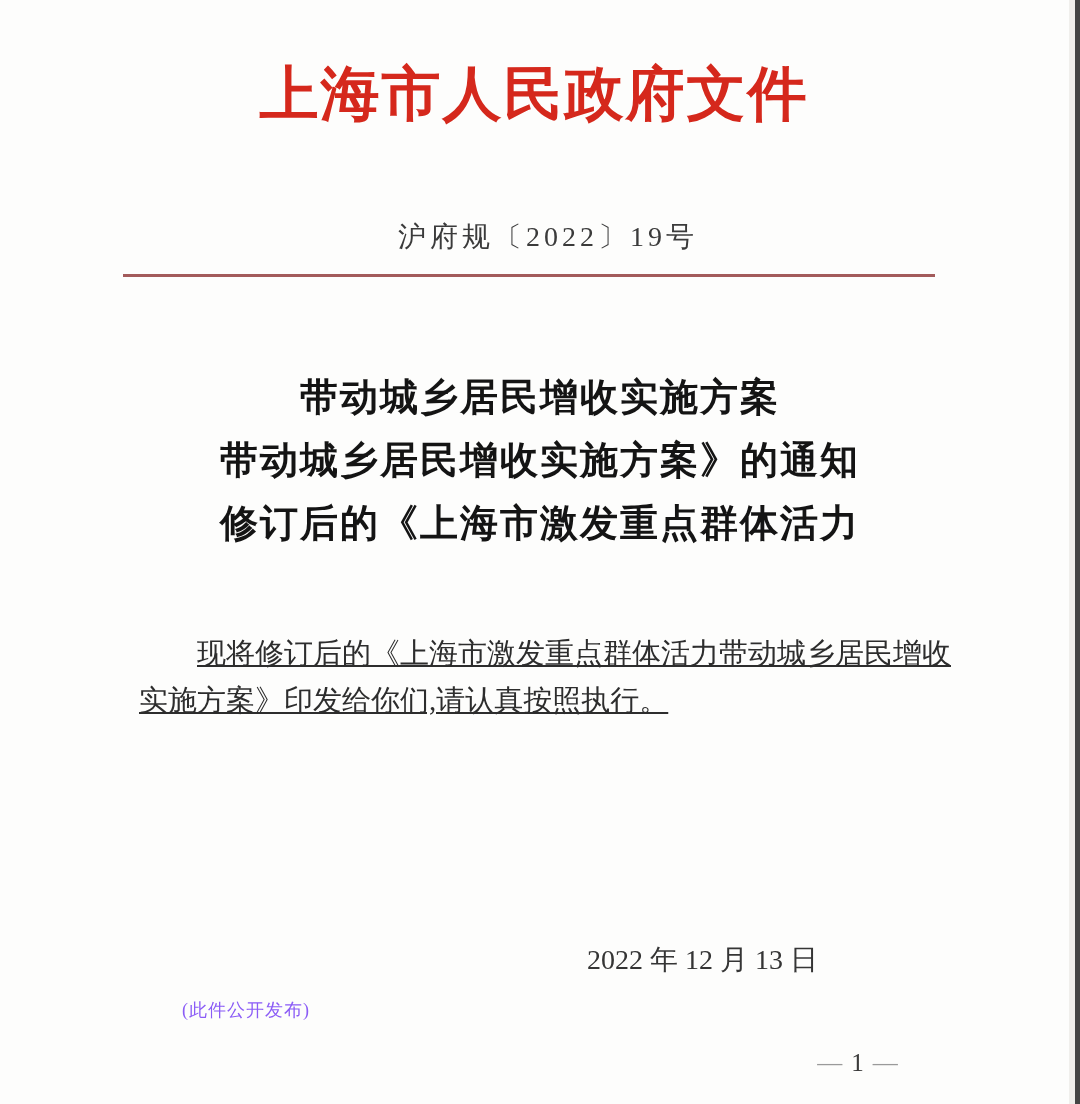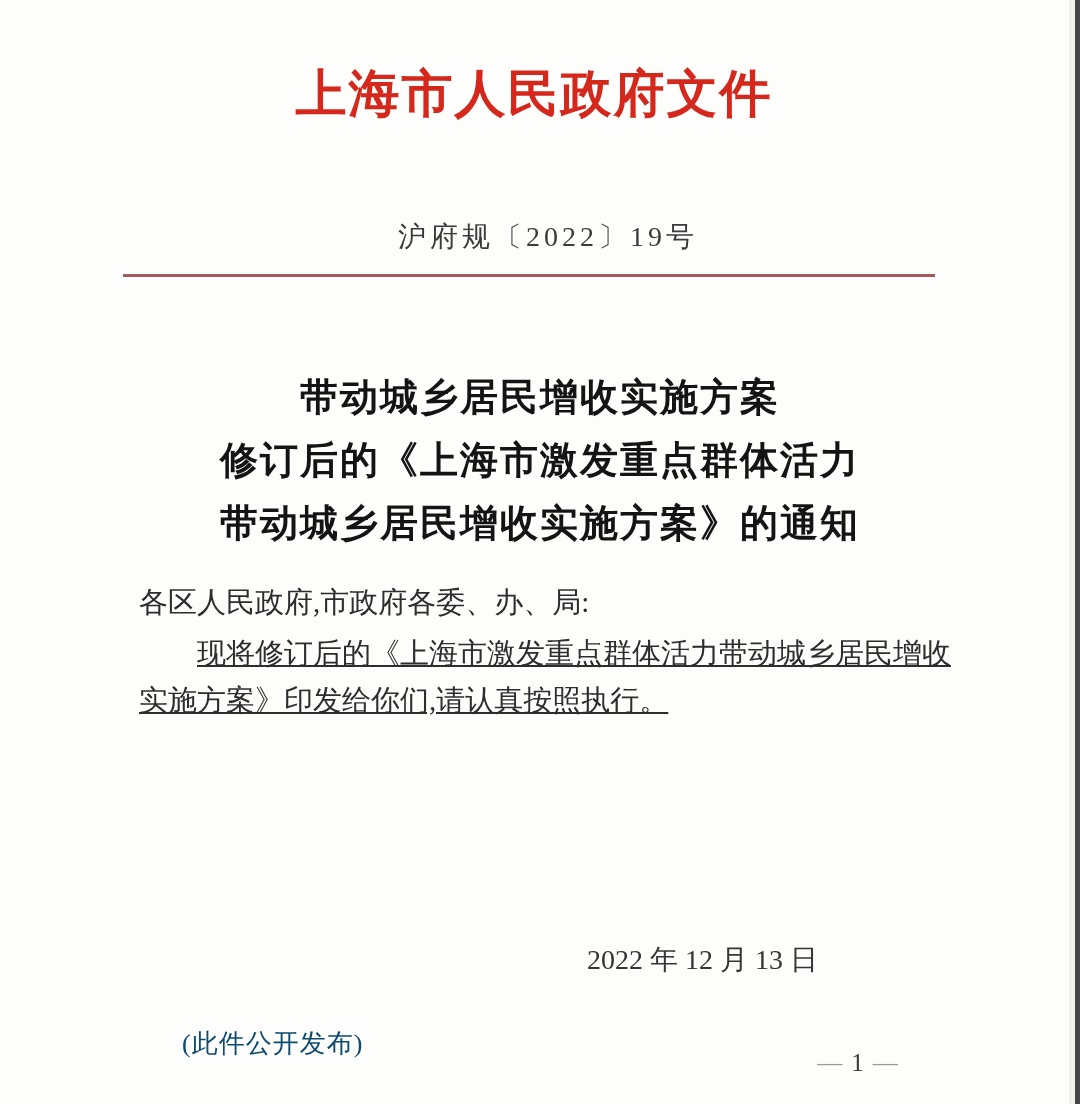--- a/index.html
+++ b/index.html
@@ -13,21 +13,21 @@
     background: #fdfdfc;
     overflow: hidden;
   }
 
   
   .red-header {
     position: absolute;
     top: 42px; left: 0;
     width: 1068px;
     text-align: center;
-    font-size: 51px;
+    font-size: 59px;
     line-height: 104px;
     font-weight: bold;
     color: #d5281c;
     letter-spacing: 2px;
     white-space: nowrap;
   }
 
   
   .doc-number {
     position: absolute;
@@ -85,23 +85,23 @@
   .date-line {
     position: absolute;
     top: 941px; right: 262px;
     font-size: 28px;
     color: #353535;
     white-space: nowrap;
   }
 
   .public-note {
     position: absolute;
-    top: 1026px; left: 182px;
-    font-size: 26px;
-    color: #0c4a6e;
+    top: 998px; left: 182px;
+    font-size: 18px;
+    color: #8b5cf6;
     letter-spacing: 1px;
     white-space: nowrap;
   }
 
   .page-indicator {
     position: absolute;
     top: 1049px; left: 800px;
     width: 115px;
     text-align: center;
     font-size: 25px;
@@ -133,25 +133,24 @@
 <div class="page">
 
   <div class="red-header">上海市人民政府文件</div>
 
   <div class="doc-number">沪府规〔2022〕19号</div>
 
   <div class="red-line"></div>
 
   <div class="doc-title">
     <div>带动城乡居民增收实施方案</div>
+    <div>带动城乡居民增收实施方案》的通知</div>
     <div>修订后的《上海市激发重点群体活力</div>
-    <div>带动城乡居民增收实施方案》的通知</div>
   </div>
 
-  <div class="salutation">各区人民政府,市政府各委、办、局:</div>
 
   <p class="paragraph">现将修订后的《上海市激发重点群体活力带动城乡居民增收实施方案》印发给你们,请认真按照执行。</p>
 
   <div class="date-line">2022 年 12 月 13 日</div>
 
   <div class="public-note">(此件公开发布)</div>
 
   <div class="page-indicator">
     <span class="dash">—</span><span>1</span><span class="dash">—</span>
   </div>

